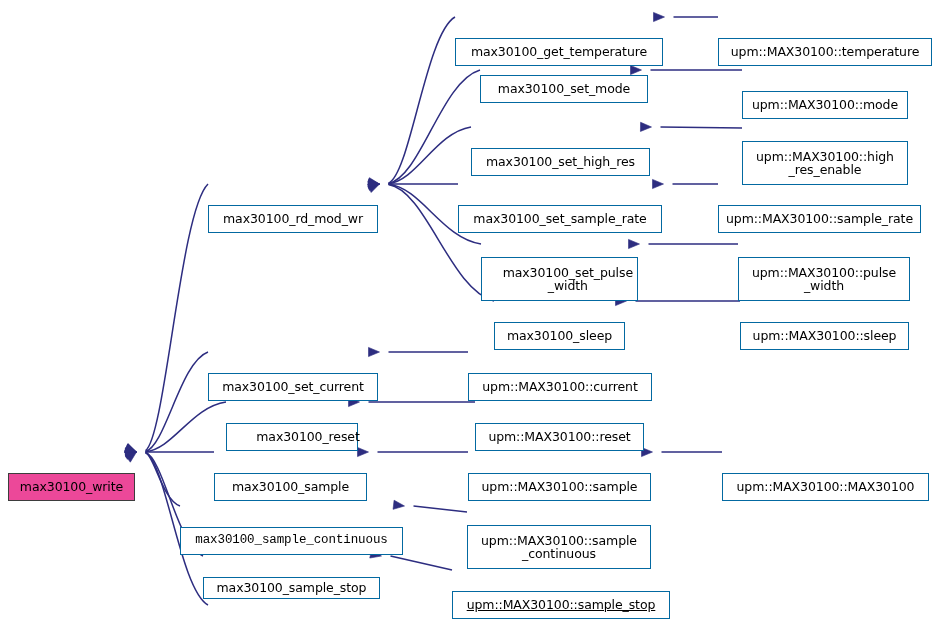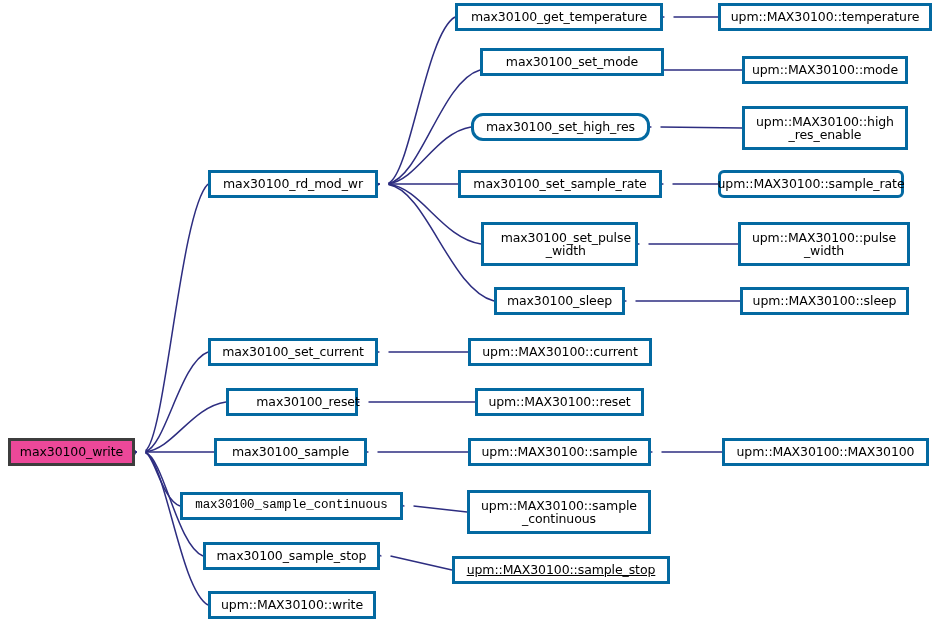--- a/index.html
+++ b/index.html
@@ -1,22 +1,22 @@
 <!DOCTYPE html>
 <html><head>
 <meta charset="utf-8">
 <style>
   html,body{margin:0;padding:0;background:#ffffff;}
   body{font-family:"DejaVu Sans","Liberation Sans",sans-serif;}
   #canvas{position:relative;width:939px;height:624px;background:#ffffff;overflow:hidden;}
   #edges{position:absolute;left:0;top:0;width:939px;height:624px;}
-  .node{position:absolute;box-sizing:border-box;border:3px solid #0369a1;background:#ffffff;
+  .node{position:absolute;box-sizing:border-box;border:1px solid #0369a1;background:#ffffff;
         display:flex;align-items:center;justify-content:center;text-align:center;
         font-size:12.5px;line-height:1.08;color:#000000;letter-spacing:-0.1px;
-        font-family:"DejaVu Sans","Liberation Sans",sans-serif;}
+        font-family:"DejaVu Sans","Liberation Sans",sans-serif;margin-top:35px;}
   .node.highlight{background:#ec4899;border-color:#3d3d3d;}
   .node .lbl{display:block;padding:0 4px;white-space:pre-line;}
 </style>
 </head>
 <body>
 
 <div id="canvas">
   <svg id="edges" viewBox="0 0 939 624">
       <path d="M 208 184 C 180.26 210.8, 165.66 435.92, 145.5 450.6332" fill="none" stroke="#2d2d80" stroke-width="1.5"></path>
       <polygon points="136.5,452 130.32646760627372,462.20036753179085 124.90290750979979,454.7690153076034" fill="#2d2d80" stroke="#2d2d80" stroke-width="0.6"></polygon>
@@ -72,24 +72,24 @@
   <div id="nodes">
       <div class="node highlight" style="left: 8px; top: 438px; width: 127px; height: 28px;">
         <span class="lbl">max30100_write</span>
       </div>
       <div class="node" style="left: 208px; top: 170px; width: 170px; height: 28px;">
         <span class="lbl">max30100_rd_mod_wr</span>
       </div>
       <div class="node" style="left: 455px; top: 3px; width: 208px; height: 28px;">
         <span class="lbl">max30100_get_temperature</span>
       </div>
-      <div class="node" style="left: 480px; top: 48px; width: 184px; height: 28px; align-items: center;">
+      <div class="node" style="left: 480px; top: 40px; width: 168px; height: 28px; align-items: center;">
         <span class="lbl">max30100_set_mode</span>
       </div>
-      <div class="node" style="left: 471px; top: 113px; width: 179px; height: 28px; border-radius: 12px;">
+      <div class="node" style="left: 471px; top: 113px; width: 179px; height: 28px;">
         <span class="lbl">max30100_set_high_res</span>
       </div>
       <div class="node" style="left: 458px; top: 170px; width: 204px; height: 28px;">
         <span class="lbl">max30100_set_sample_rate</span>
       </div>
       <div class="node" style="left: 481px; top: 222px; width: 157px; height: 44px; justify-content: flex-end;">
         <span class="lbl">max30100_set_pulse
 _width</span>
       </div>
       <div class="node" style="left: 494px; top: 287px; width: 131px; height: 28px;">
@@ -100,37 +100,37 @@
       </div>
       <div class="node" style="left: 226px; top: 388px; width: 132px; height: 28px; padding-left: 32px;">
         <span class="lbl">max30100_reset</span>
       </div>
       <div class="node" style="left: 214px; top: 438px; width: 153px; height: 28px;">
         <span class="lbl">max30100_sample</span>
       </div>
       <div class="node" style="left: 180px; top: 492px; width: 223px; height: 28px; font-family: Liberation Mono, monospace;">
         <span class="lbl">max30100_sample_continuous</span>
       </div>
-      <div class="node" style="left: 203px; top: 542px; width: 177px; height: 28px;">
+      <div class="node" style="left: 203px; top: 542px; width: 177px; height: 22px;">
         <span class="lbl">max30100_sample_stop</span>
       </div>
       <div class="node" style="left: 208px; top: 591px; width: 168px; height: 28px;">
         <span class="lbl">upm::MAX30100::write</span>
       </div>
       <div class="node" style="left: 718px; top: 3px; width: 214px; height: 28px;">
         <span class="lbl">upm::MAX30100::temperature</span>
       </div>
       <div class="node" style="left: 742px; top: 56px; width: 166px; height: 28px;">
         <span class="lbl">upm::MAX30100::mode</span>
       </div>
       <div class="node" style="left: 742px; top: 106px; width: 166px; height: 44px;">
         <span class="lbl">upm::MAX30100::high
 _res_enable</span>
       </div>
-      <div class="node" style="left: 718px; top: 170px; width: 186px; height: 28px; border-radius: 6px;">
+      <div class="node" style="left: 718px; top: 170px; width: 203px; height: 28px;">
         <span class="lbl">upm::MAX30100::sample_rate</span>
       </div>
       <div class="node" style="left: 738px; top: 222px; width: 172px; height: 44px;">
         <span class="lbl">upm::MAX30100::pulse
 _width</span>
       </div>
       <div class="node" style="left: 740px; top: 287px; width: 169px; height: 28px;">
         <span class="lbl">upm::MAX30100::sleep</span>
       </div>
       <div class="node" style="left: 468px; top: 338px; width: 184px; height: 28px;">

